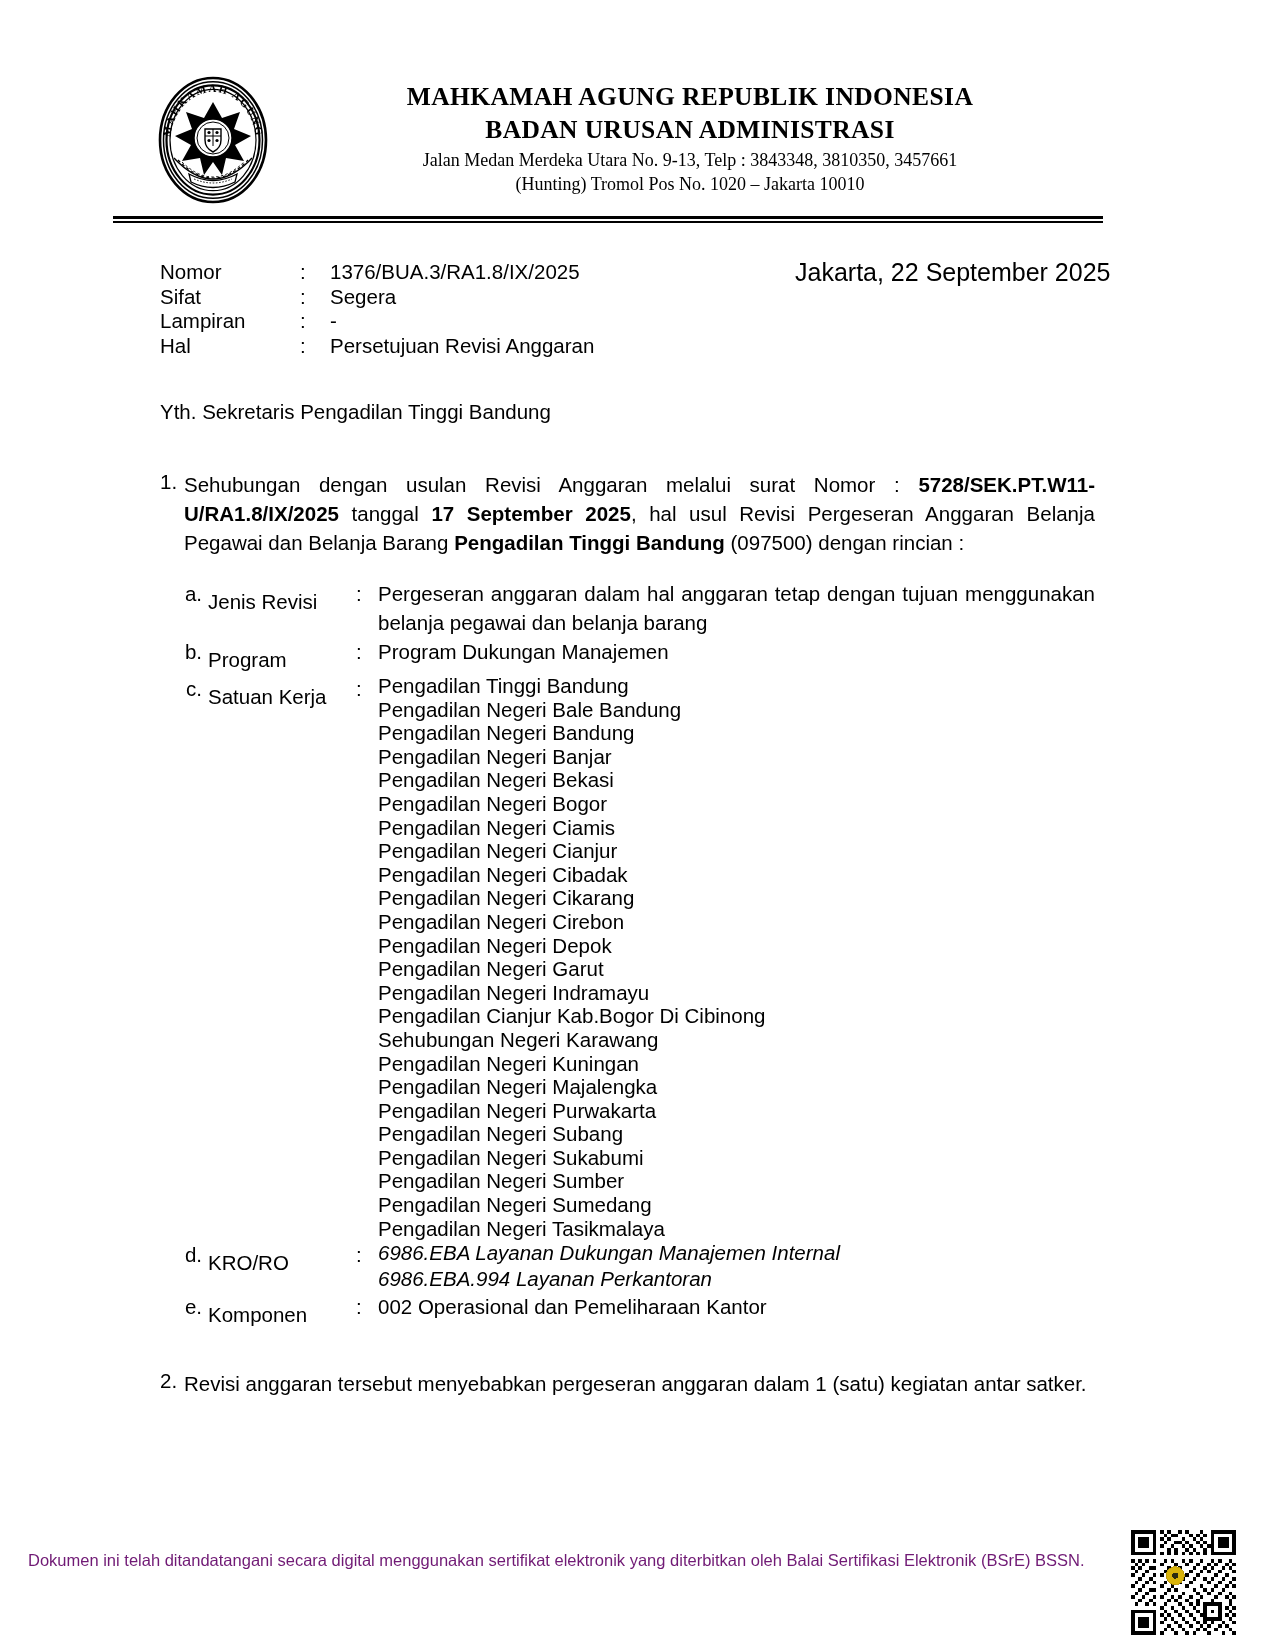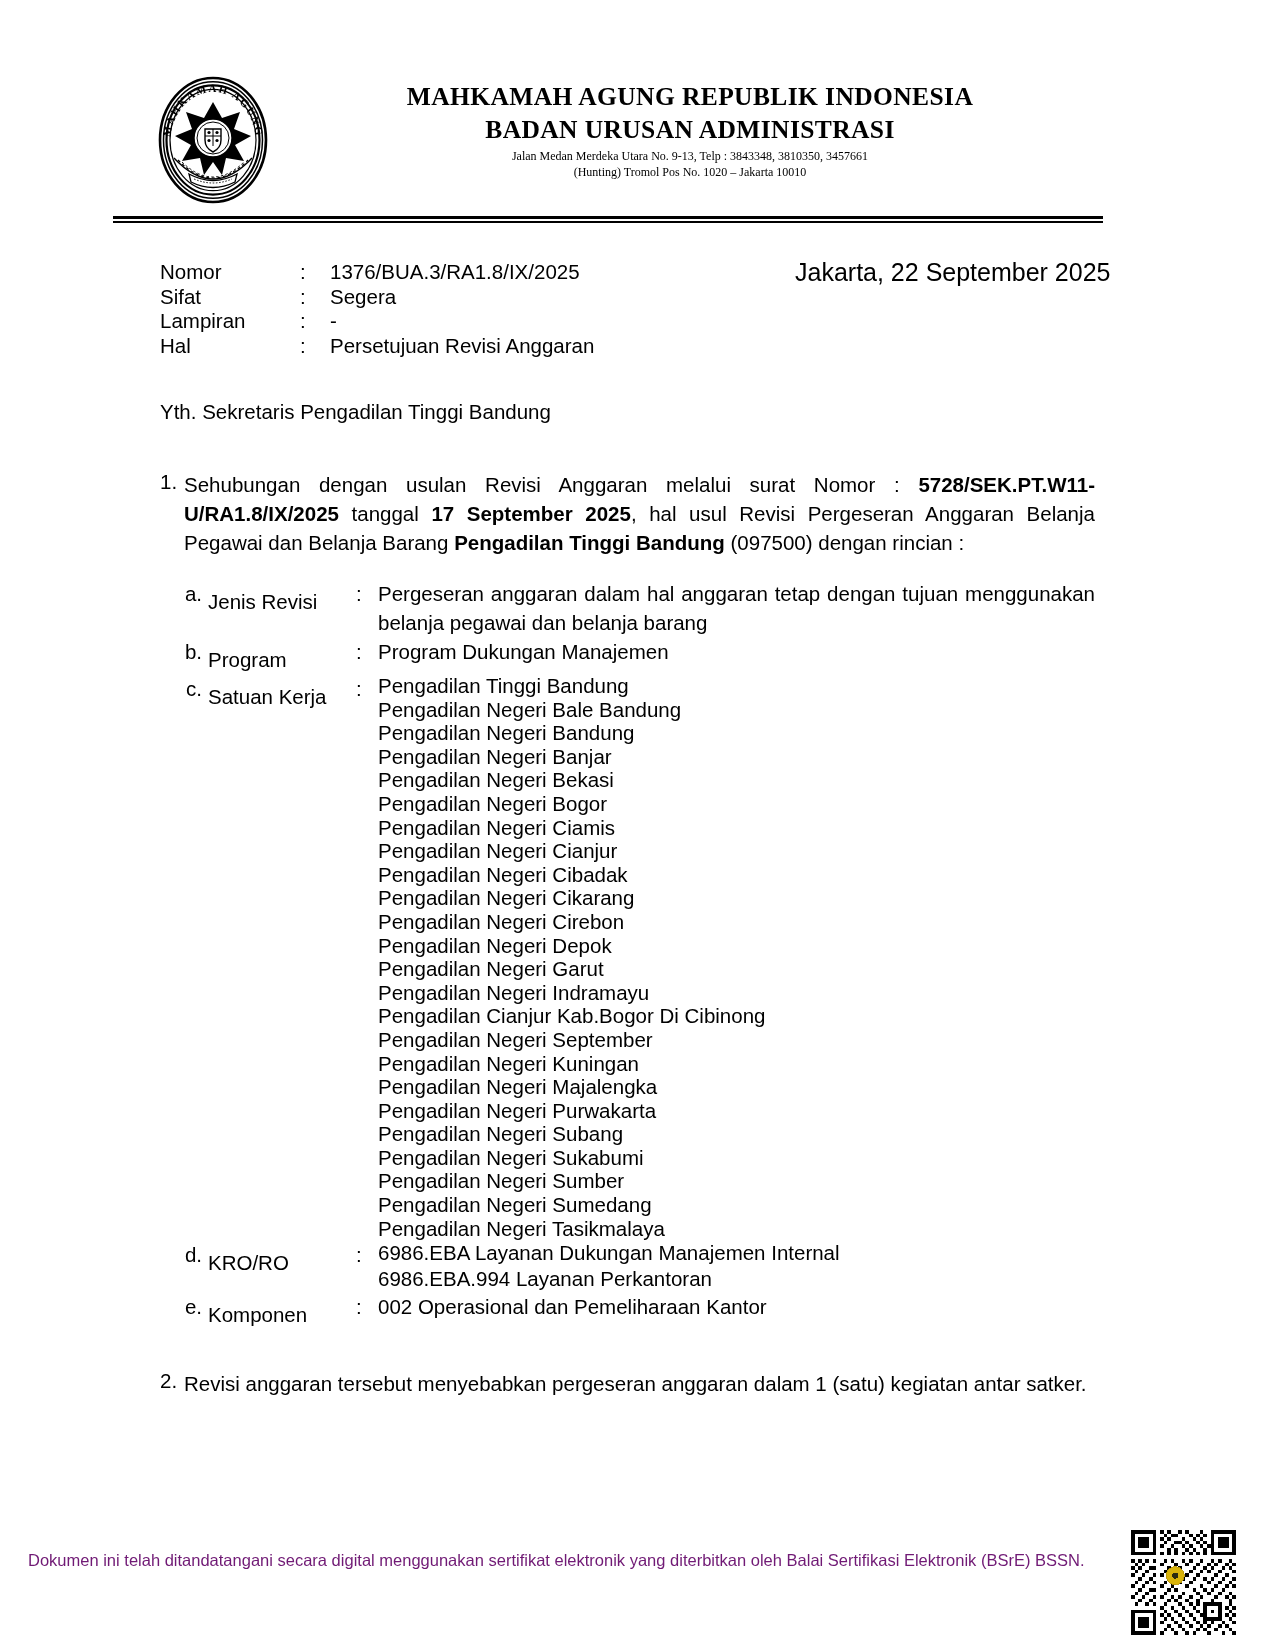--- a/index.html
+++ b/index.html
@@ -47,21 +47,21 @@
     font-family: "Liberation Serif", serif;
   }
   .org-line1, .org-line2 {
     font-weight: bold;
     font-size: 25.5px;
     letter-spacing: 0.4px;
     line-height: 1.30;
     white-space: nowrap;
   }
   .addr-line {
-    font-size: 12px;
+    font-size: 18px;
     line-height: 1.34;
     white-space: nowrap;
     margin-top: 2px;
   }
   .addr-line.second { margin-top: 0; }
 
   .rule-wrap {
     position: absolute;
     left: 113px;
     top: 216px;
@@ -167,21 +167,21 @@
     flex: none;
   }
   .sub-value {
     flex: 1;
   }
   .sub-value.justify {
     text-align: justify;
     text-justify: inter-word;
   }
   .satker-list div { line-height: 23.6px; white-space: nowrap; }
-  .kro-list div { line-height: 26px; white-space: nowrap; }
+  .kro-list div { line-height: 26px; white-space: nowrap; font-style: italic; }
 
   .para2 { margin-top: 40px; }
 
   
   .footer-note {
     position: absolute;
     left: 28px;
     top: 1551px;
     width: 1040px;
     font-size: 16.5px;
@@ -322,21 +322,21 @@
             <div>Pengadilan Negeri Bogor</div>
             <div>Pengadilan Negeri Ciamis</div>
             <div>Pengadilan Negeri Cianjur</div>
             <div>Pengadilan Negeri Cibadak</div>
             <div>Pengadilan Negeri Cikarang</div>
             <div>Pengadilan Negeri Cirebon</div>
             <div>Pengadilan Negeri Depok</div>
             <div>Pengadilan Negeri Garut</div>
             <div>Pengadilan Negeri Indramayu</div>
             <div>Pengadilan Cianjur Kab.Bogor Di Cibinong</div>
-            <div>Pengadilan Negeri September</div>
+            <div>Sehubungan Negeri Karawang</div>
             <div>Pengadilan Negeri Kuningan</div>
             <div>Pengadilan Negeri Majalengka</div>
             <div>Pengadilan Negeri Purwakarta</div>
             <div>Pengadilan Negeri Subang</div>
             <div>Pengadilan Negeri Sukabumi</div>
             <div>Pengadilan Negeri Sumber</div>
             <div>Pengadilan Negeri Sumedang</div>
             <div>Pengadilan Negeri Tasikmalaya</div>
           </span>
       </div>

